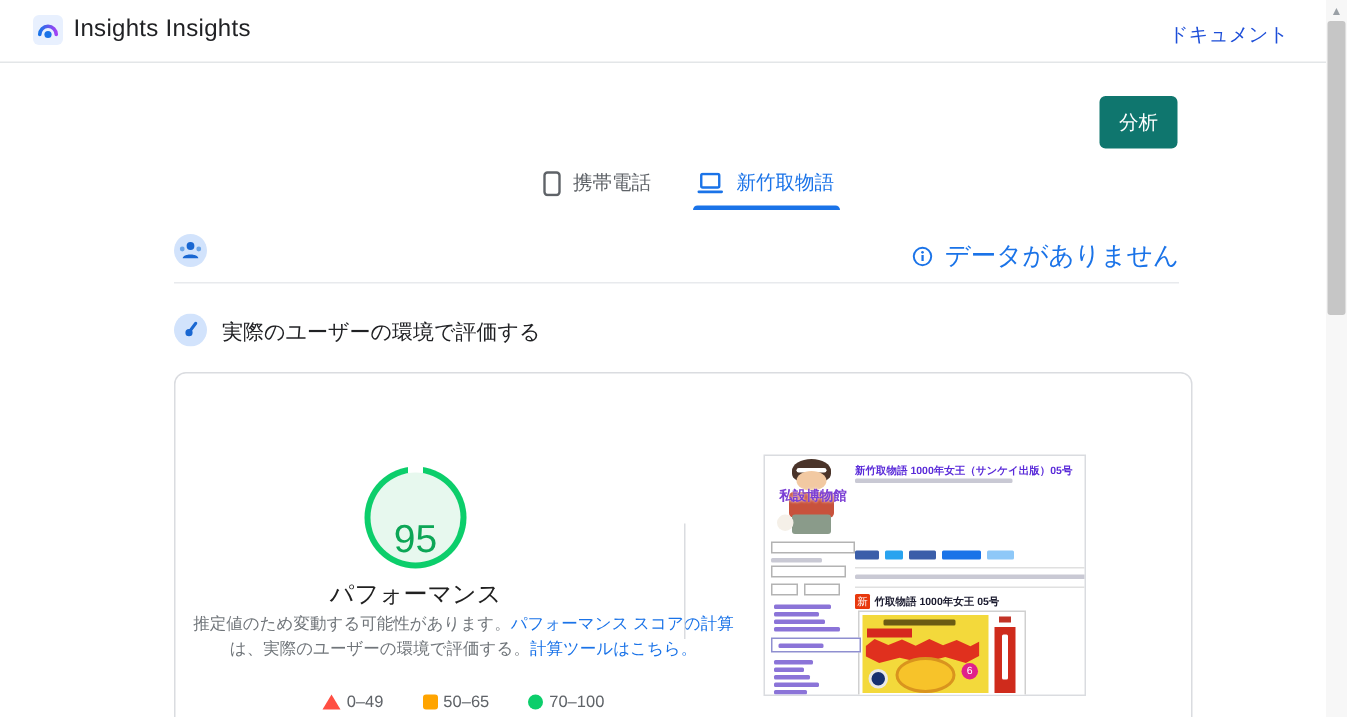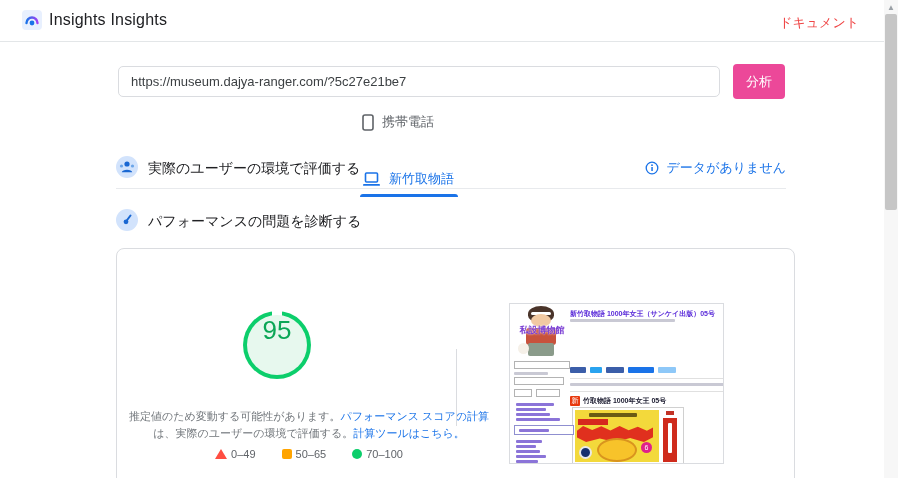--- a/index.html
+++ b/index.html
@@ -6,66 +6,66 @@
   html,body { width:910px; height:478px; overflow:hidden; background:#fff;
     font-family:"Liberation Sans", sans-serif; }
   .page { position:relative; width:910px; height:478px; background:#fff; overflow:hidden; }
   .abs { position:absolute; }
 
   
   .header { position:absolute; top:0; left:0; width:886px; height:42px;
     border-bottom:1px solid #e3e6e8; background:#fff; }
   .logo-link { position:absolute; left:22px; top:10px; display:flex; align-items:center; gap:7px; cursor:pointer; text-decoration:none; }
   .app-title { font-size:16px; color:#202124; letter-spacing:.2px; }
-  .doc-link { position:absolute; right:27px; top:14px; font-size:13px; color:#ef4444; cursor:pointer; text-decoration:none; }
+  .doc-link { position:absolute; right:27px; top:14px; font-size:13px; color:#1d4ed8; cursor:pointer; text-decoration:none; }
 
   
   .scrollbar { position:absolute; right:12px; top:0; width:14px; height:478px; background:#f7f7f7; }
   .scroll-arrow { position:absolute; top:2px; left:0; width:14px; height:12px; color:#9aa0a6; font-size:8px; text-align:center; line-height:12px; }
   .scroll-thumb { position:absolute; top:14px; left:1px; width:12px; height:196px; background:#c6c6c6; border-radius:2px; }
 
   
   .url-input { position:absolute; left:118px; top:66px; width:602px; height:31px;
     border:1px solid #dadce0; border-radius:5px; padding:0 12px; font-size:13px;
     color:#3c4043; font-family:"Liberation Sans", sans-serif; outline:none; }
   .analyze-btn { position:absolute; left:733px; top:64px; width:52px; height:35px;
-    background:#ec4899; color:#fff; border:none; border-radius:4px; font-size:13px;
+    background:#0f766e; color:#fff; border:none; border-radius:4px; font-size:13px;
     cursor:pointer; font-family:"Liberation Sans", sans-serif; }
 
   
-  .tabs { position:absolute; left:362px; top:113px; display:flex; gap:30px;flex-direction:column; }
+  .tabs { position:absolute; left:362px; top:113px; display:flex; gap:30px; }
   .tab { display:flex; align-items:center; gap:8px; font-size:13px; color:#5f6368;
     cursor:pointer; padding-bottom:9px; position:relative; }
   .tab.active { color:#1a73e8; }
   .tab.active .underline { position:absolute; left:-2px; right:-4px; bottom:0px;
     height:3px; background:#1a73e8; border-radius:3px 3px 0 0; }
 
   
   .section-icon { position:absolute; width:22px; height:22px; }
   .section-title { position:absolute; font-size:14px; color:#202124; }
   .no-data { position:absolute; right:124px; top:159px; display:flex; align-items:center; gap:8px;
-    font-size:13px; color:#1a73e8; cursor:pointer; }
+    font-size:17px; color:#1a73e8; cursor:pointer; }
   .divider { position:absolute; left:116px; top:188px; width:670px; height:1px; background:#e8eaed; }
 
   
   .card { position:absolute; left:116px; top:248px; width:679px; height:262px;
     border:1px solid #dadce0; border-radius:8px; background:#fff; }
   .gauge { position:absolute; left:126px; top:62px; width:68px; height:68px; border-radius:50%;
     background:conic-gradient(from 9deg, #0cce6b 0deg 342deg, transparent 342deg 360deg); }
   .gauge-inner { position:absolute; left:4px; top:4px; width:60px; height:60px; border-radius:50%;
-    background:#e7f8ee; display:flex; align-items:flex-start; justify-content:center; }
+    background:#e7f8ee; display:flex; align-items:flex-end; justify-content:center; }
   .gauge-score { font-size:26px; color:#0ca656; }
   .score-label { position:absolute; left:60px; top:137px; width:200px; text-align:center;
     font-size:16px; color:#212121; }
   .disclaimer { position:absolute; left:8px; top:159px; width:368px; text-align:center;
     font-size:11px; line-height:17px; color:#70757a; }
   .disclaimer a { color:#1a73e8; text-decoration:none; cursor:pointer;margin-top:32px; }
   .legend { position:absolute; left:8px; top:199px; width:368px; display:flex;
     justify-content:center; gap:26px; font-size:11px; color:#5f6368; }
-  .legend-item { display:flex; align-items:center; gap:4px; }
+  .legend-item { display:flex; align-items:center; gap:4px;margin-top:14px; }
   .shape-triangle { width:0; height:0; border-left:6px solid transparent;
     border-right:6px solid transparent; border-bottom:10px solid #ff4e42; }
   .shape-square { width:10px; height:10px; border-radius:2px; background:#ffa400; }
   .shape-circle { width:10px; height:10px; border-radius:50%; background:#0cce6b; }
   .card-vdivider { position:absolute; left:339px; top:100px; width:1px; height:77px; background:#dadce0; }
 
   
   .thumb { position:absolute; left:392px; top:54px; width:215px; height:161px;
     border:1px solid #dadce0; background:#fff; overflow:hidden; cursor:pointer; }
   .tn-bar { position:absolute; height:3px; background:#c9c9d4; border-radius:1px; }
@@ -111,21 +111,20 @@
       <span class="app-title">Insights Insights</span>
     </a>
     <a class="doc-link">ドキュメント</a>
   </div>
 
   <div class="scrollbar">
     <div class="scroll-arrow">▲</div>
     <div class="scroll-thumb"></div>
   </div>
 
-  <input class="url-input" type="text" value="https://museum.dajya-ranger.com/?5c27e21be7" style="">
   <button class="analyze-btn">分析</button>
 
   <div class="tabs">
     <div class="tab">
       <span style="display:inline-flex;">
         <svg width="12" height="17" viewBox="0 0 12 17">
           <rect x="1" y="1" width="10" height="15" rx="2" fill="none" stroke="#5f6368" stroke-width="1.6"></rect>
         </svg>
       </span>
       <span>携帯電話</span>
@@ -144,49 +143,49 @@
 
   <span class="section-icon" style="left:116px; top:156px;">
     <svg width="22" height="22" viewBox="0 0 22 22">
       <circle cx="11" cy="11" r="11" fill="#d2e3fc"></circle>
       <circle cx="11" cy="8" r="2.6" fill="#1967d2"></circle>
       <path d="M5.8 16.2 c0-3.4 10.4-3.4 10.4 0 z" fill="#1967d2"></path>
       <circle cx="5.5" cy="10" r="1.6" fill="#6ba5e8"></circle>
       <circle cx="16.5" cy="10" r="1.6" fill="#6ba5e8"></circle>
     </svg>
   </span>
-  <span class="section-title" style="left:148px; top:160px;">実際のユーザーの環境で評価する</span>
   <div class="no-data">
     <span style="display:inline-flex;">
       <svg width="14" height="14" viewBox="0 0 14 14">
         <circle cx="7" cy="7" r="5.8" fill="none" stroke="#1a73e8" stroke-width="1.3"></circle>
         <rect x="6.3" y="6" width="1.5" height="4" fill="#1a73e8"></rect>
         <circle cx="7" cy="4.2" r="0.9" fill="#1a73e8"></circle>
       </svg>
     </span>
     <span>データがありません</span>
   </div>
   <div class="divider"></div>
 
   <span class="section-icon" style="left:116px; top:209px;">
     <svg width="22" height="22" viewBox="0 0 22 22">
       <circle cx="11" cy="11" r="11" fill="#d2e3fc"></circle>
       <path d="M14.5 6.5 L10 12.5" stroke="#1967d2" stroke-width="2" stroke-linecap="round"></path>
       <circle cx="10" cy="12.8" r="2.4" fill="#1967d2"></circle>
     </svg>
   </span>
-  <span class="section-title" style="left:148px; top:213px;">パフォーマンスの問題を診断する</span>
+  <span class="section-title" style="left:148px; top:213px;">実際のユーザーの環境で評価する</span>
 
   <div class="card">
 
     <div class="gauge">
       <div class="gauge-inner">
         <span class="gauge-score">95</span>
       </div>
     </div>
+    <div class="score-label">パフォーマンス</div>
 
     <div class="disclaimer"><span>推定値のため変動する可能性があります。</span><a>パフォーマンス スコアの計算</a><span>は、実際のユーザーの環境で評価する。</span><a>計算ツールはこちら。</a></div>
 
     <div class="legend">
       <div class="legend-item">
         <span class="shape-triangle"></span>
         <span>0–49</span>
       </div>
       <div class="legend-item">
         <span class="shape-square"></span>

